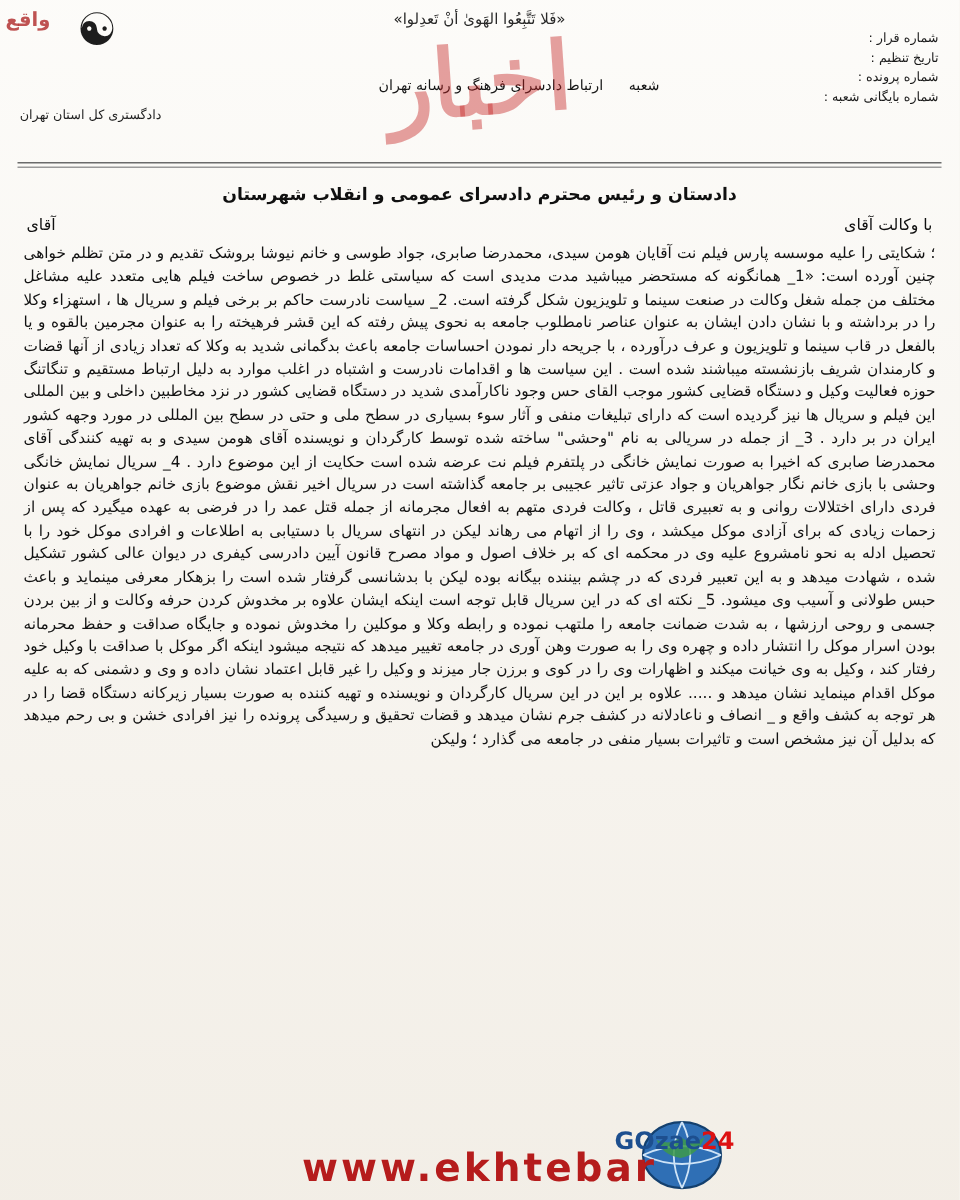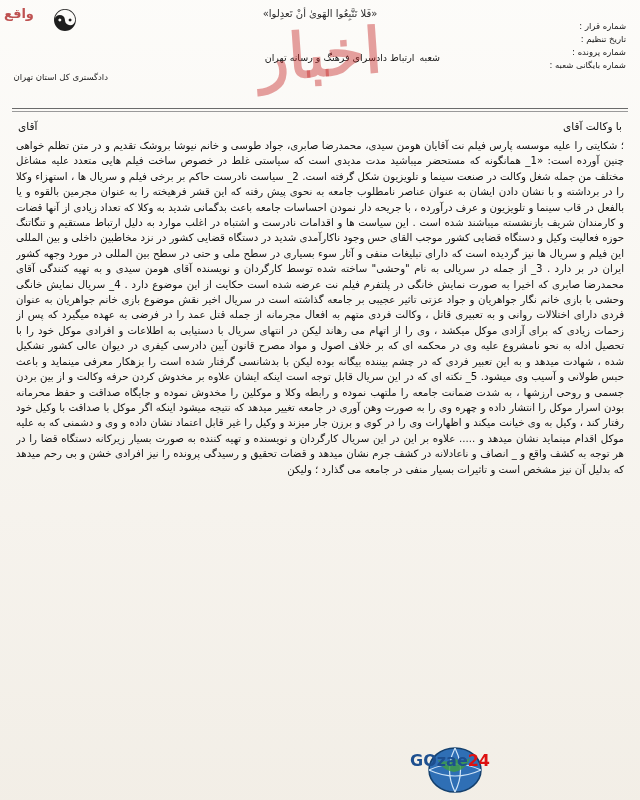--- a/index.html
+++ b/index.html
@@ -58,21 +58,21 @@
   }
   .fields div{white-space:nowrap;}
   .fields .dots{letter-spacing:1px;color:#444;}
   .branch{
     position:absolute;
     top:52px;right:200px;
     font-size:9.5px;
     color:#151515;
     white-space:nowrap;
   }
-  .branch .lbl{margin-left:2px;}
+  .branch .lbl{margin-left:14px;}
   .doc-title{
     position:absolute;
     top:82px;left:0;right:0;
     text-align:center;
     font-size:14px;
     font-weight:bold;
     color:#0d0d0d;
     font-family:"DejaVu Serif", serif;
   }
   .rule{
@@ -185,20 +185,21 @@
     <div class="branch">
       <span class="lbl">شعبه</span>
       <span>ارتباط دادسرای فرهنگ و رسانه تهران</span>
     </div>
 
 
     <div class="rule"></div>
     <div class="rule2"></div>
   </div>
 
+  <div class="addressee">دادستان و رئیس محترم دادسرای عمومی و انقلاب شهرستان</div>
 
   <div class="salut">
     <span>با وکالت آقای</span>
     <span>آقای</span>
   </div>
 
   <div class="bodytext">
     <p>؛ شکایتی را علیه موسسه پارس فیلم نت آقایان هومن سیدی، محمدرضا صابری، جواد طوسی و خانم نیوشا بروشک تقدیم و در متن تظلم خواهی چنین آورده است: «1_ همانگونه که مستحضر میباشید مدت مدیدی است که سیاستی غلط در خصوص ساخت فیلم هایی متعدد علیه مشاغل مختلف من جمله شغل وکالت در صنعت سینما و تلویزیون شکل گرفته است. 2_ سیاست نادرست حاکم بر برخی فیلم و سریال ها ، استهزاء وکلا را در برداشته و با نشان دادن ایشان به عنوان عناصر نامطلوب جامعه به نحوی پیش رفته که این قشر فرهیخته را به عنوان مجرمین بالقوه و یا بالفعل در قاب سینما و تلویزیون و عرف درآورده ، با جریحه دار نمودن احساسات جامعه باعث بدگمانی شدید به وکلا که تعداد زیادی از آنها قضات و کارمندان شریف بازنشسته میباشند شده است . این سیاست ها و اقدامات نادرست و اشتباه در اغلب موارد به دلیل ارتباط مستقیم و تنگاتنگ حوزه فعالیت وکیل و دستگاه قضایی کشور موجب القای حس وجود ناکارآمدی شدید در دستگاه قضایی کشور در نزد مخاطبین داخلی و بین المللی این فیلم و سریال ها نیز گردیده است که دارای تبلیغات منفی و آثار سوء بسیاری در سطح ملی و حتی در سطح بین المللی در مورد وجهه کشور ایران در بر دارد . 3_ از جمله در سریالی به نام "وحشی" ساخته شده توسط کارگردان و نویسنده آقای هومن سیدی و به تهیه کنندگی آقای محمدرضا صابری که اخیرا به صورت نمایش خانگی در پلتفرم فیلم نت عرضه شده است حکایت از این موضوع دارد . 4_ سریال نمایش خانگی وحشی با بازی خانم نگار جواهریان و جواد عزتی تاثیر عجیبی بر جامعه گذاشته است در سریال اخیر نقش موضوع بازی خانم جواهریان به عنوان فردی دارای اختلالات روانی و به تعبیری قاتل ، وکالت فردی متهم به افعال مجرمانه از جمله قتل عمد را در فرضی به عهده میگیرد که پس از زحمات زیادی که برای آزادی موکل میکشد ، وی را از اتهام می رهاند لیکن در انتهای سریال با دستیابی به اطلاعات و افرادی موکل خود را با تحصیل ادله به نحو نامشروع علیه وی در محکمه ای که بر خلاف اصول و مواد مصرح قانون آیین دادرسی کیفری در دیوان عالی کشور تشکیل شده ، شهادت میدهد و به این تعبیر فردی که در چشم بیننده بیگانه بوده لیکن با بدشانسی گرفتار شده است را بزهکار معرفی مینماید و باعث حبس طولانی و آسیب وی میشود. 5_ نکته ای که در این سریال قابل توجه است اینکه ایشان علاوه بر مخدوش کردن حرفه وکالت و از بین بردن جسمی و روحی ارزشها ، به شدت ضمانت جامعه را ملتهب نموده و رابطه وکلا و موکلین را مخدوش نموده و جایگاه صداقت و حفظ محرمانه بودن اسرار موکل را انتشار داده و چهره وی را به صورت وهن آوری در جامعه تغییر میدهد که نتیجه میشود اینکه اگر موکل با صداقت با وکیل خود رفتار کند ، وکیل به وی خیانت میکند و اظهارات وی را در کوی و برزن جار میزند و وکیل را غیر قابل اعتماد نشان داده و وی و دشمنی که به علیه موکل اقدام مینماید نشان میدهد و ..... علاوه بر این در این سریال کارگردان و نویسنده و تهیه کننده به صورت بسیار زیرکانه دستگاه قضا را در هر توجه به کشف واقع و _ انصاف و ناعادلانه در کشف جرم نشان میدهد و قضات تحقیق و رسیدگی پرونده را نیز افرادی خشن و بی رحم میدهد که بدلیل آن نیز مشخص است و تاثیرات بسیار منفی در جامعه می گذارد ؛ ولیکن</p>
   </div>
 
@@ -210,13 +211,14 @@
     <path d="M9 34 Q35 22 61 34" stroke="#cfe4f7" fill="none" stroke-width="1.2"></path>
     <path d="M9 34 Q35 46 61 34" stroke="#cfe4f7" fill="none" stroke-width="1.2"></path>
     <path d="M35 12 Q24 34 35 56" stroke="#cfe4f7" fill="none" stroke-width="1.2"></path>
     <path d="M35 12 Q46 34 35 56" stroke="#cfe4f7" fill="none" stroke-width="1.2"></path>
     <path d="M18 24 q10 4 16 -2 q8 6 16 0 q-4 12 -16 14 q-12 -2 -16 -12 z" fill="#3d9a4a" opacity="0.85"></path>
   </svg>
   <div class="globe-badge">
     <span>GOzae</span><span class="num">24</span>
   </div>
 
+  <div class="footer-url">www.ekhtebar</div>
 </div>
 
 </body></html>

